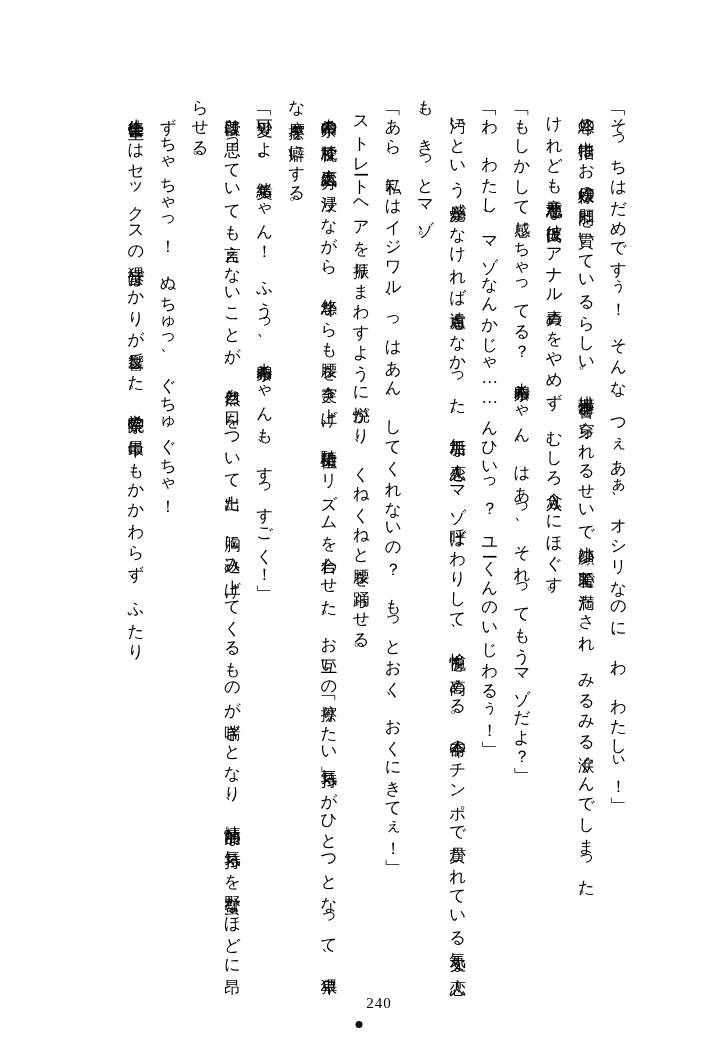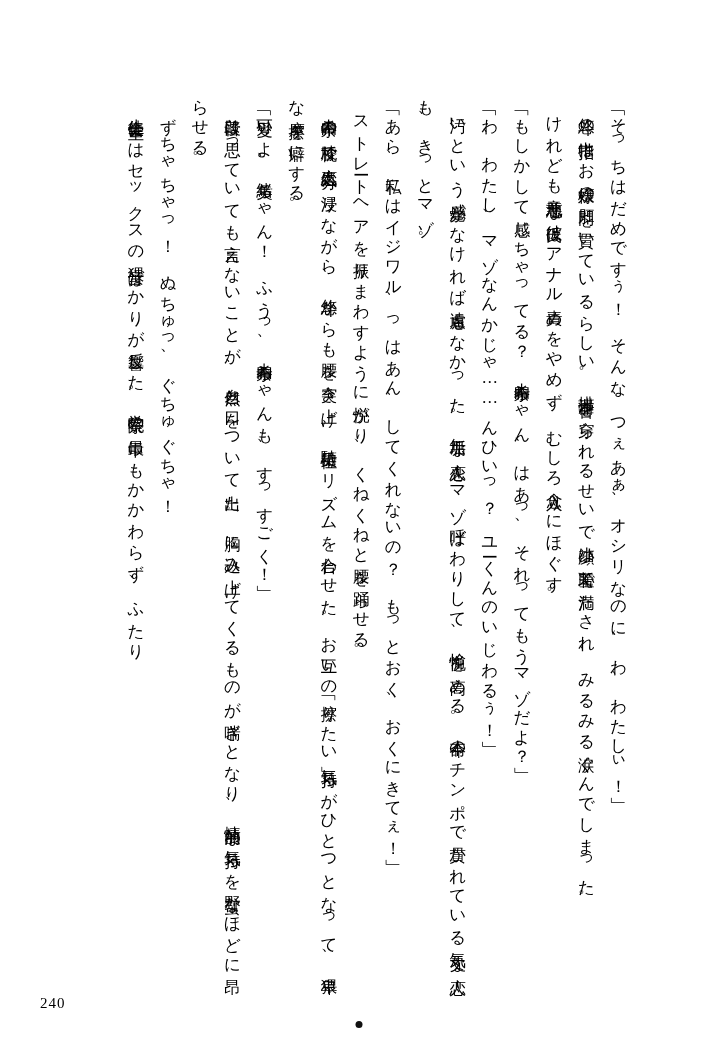--- a/index.html
+++ b/index.html
@@ -46,21 +46,21 @@
     padding: 0;
     text-indent: 1em;
   }
 
   
   #page-number {
     position: absolute;
     left: 0;
     right: 0;
     bottom: 38px;
-    text-align: left;
+    text-align: center;
     font-size: 15px;
     font-family: "Liberation Serif", "DejaVu Serif", serif;
     letter-spacing: 1px;
     color: #000;
     padding-left: 40px;
   }
 
   
   #page-mark {
     position: absolute;

